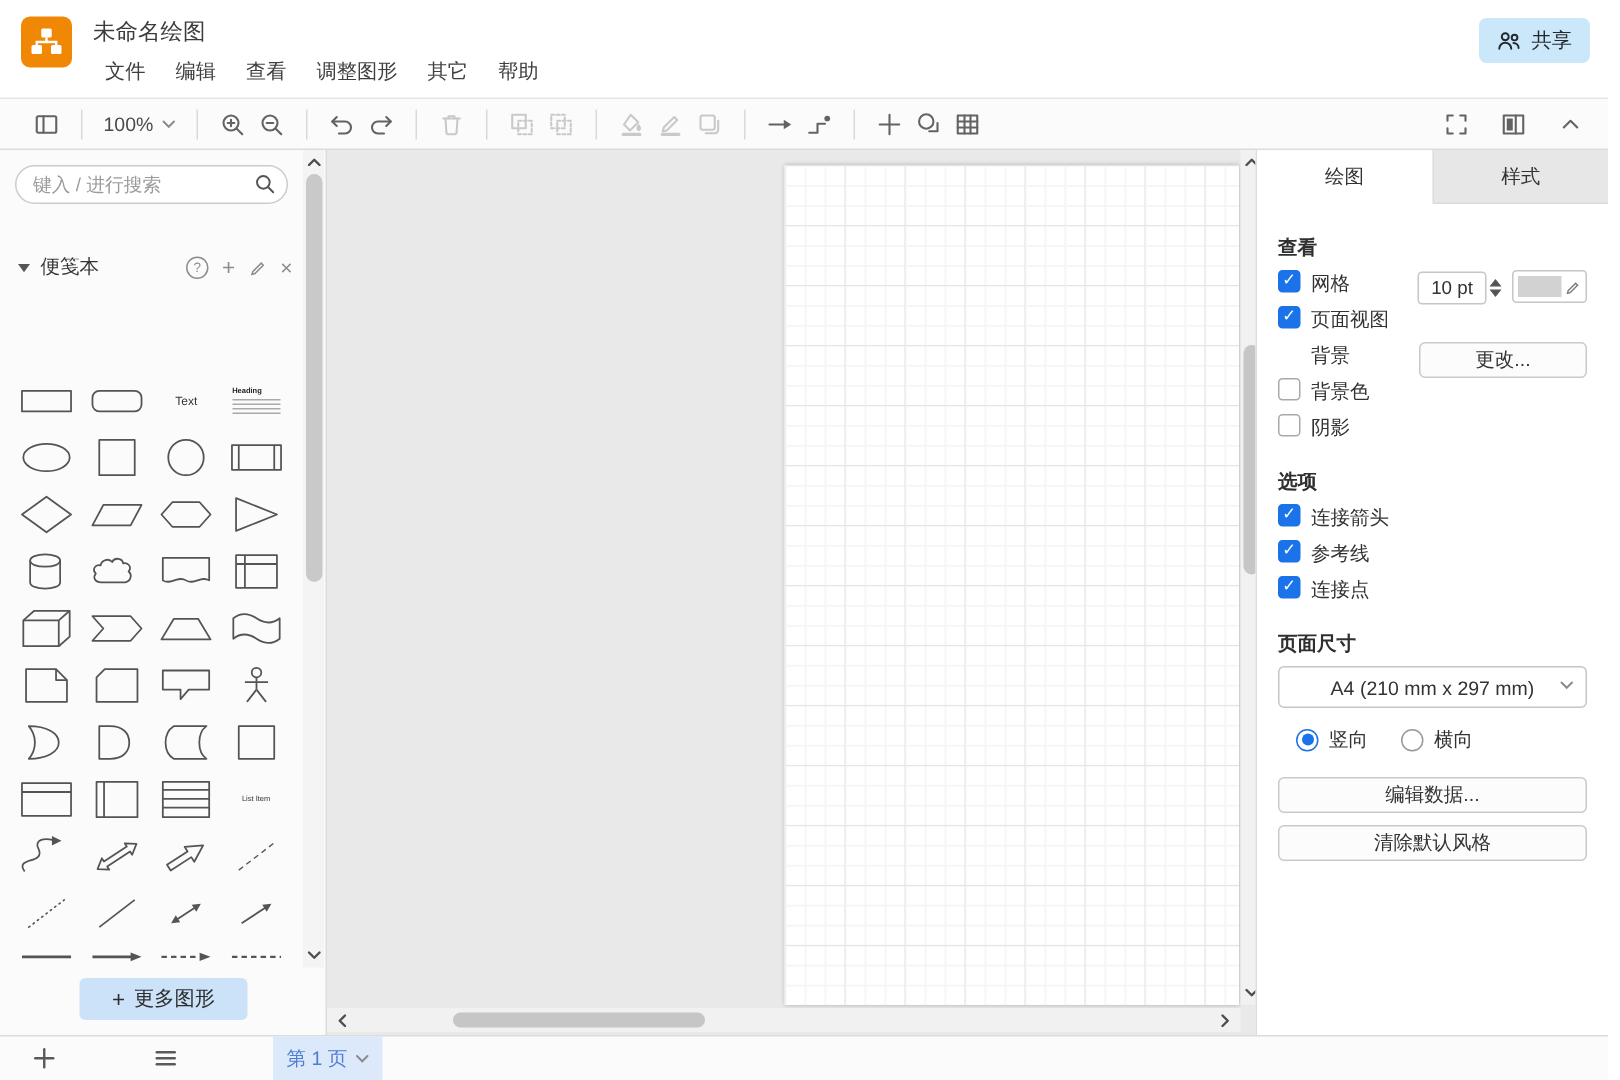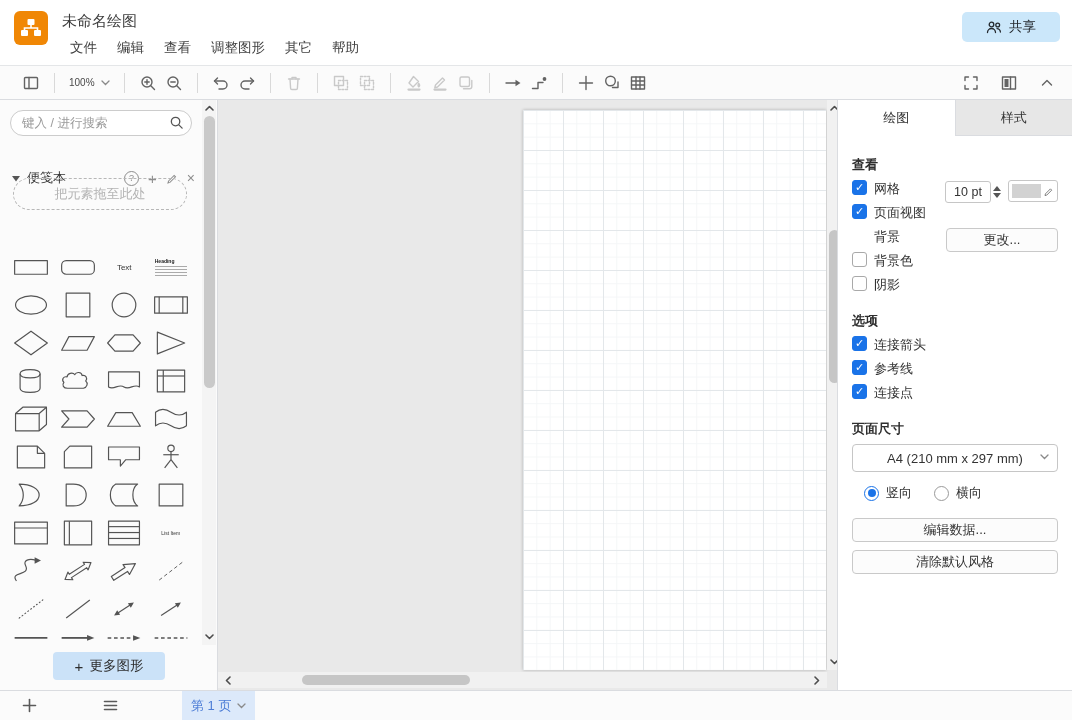--- a/index.html
+++ b/index.html
@@ -7,37 +7,37 @@
   .app{position:absolute;inset:0;width:1072px;height:720px;}
 
   
   .header{position:absolute;left:0;top:0;width:100%;height:66px;background:#fff;
     border-bottom:1px solid #e4e6e8;box-sizing:border-box;}
   .logo{position:absolute;left:14px;top:11px;width:34px;height:34px;border-radius:6px;
     background:#F08705;display:flex;align-items:center;justify-content:center;cursor:pointer;}
   .doc-title{position:absolute;left:62px;top:12px;font-size:15px;color:#3c3c3c;}
   .menubar{position:absolute;left:70px;top:39px;display:flex;gap:20px;font-size:13.5px;color:#3f3f3f;}
   .menu-item{cursor:pointer;}
-  .share{position:absolute;right:12px;top:12px;height:30px;padding:0 24px;border:none;
+  .share{position:absolute;right:12px;top:12px;height:30px;padding:0 12px;border:none;
     border-radius:5px;background:#cbe7fa;display:flex;align-items:center;gap:7px;
     font-size:13.5px;color:#24292e;cursor:pointer;font-family:inherit;}
 
   
   .toolbar{position:absolute;left:0;top:66px;width:100%;height:34px;background:#fbfbfb;
     border-bottom:1px solid #dadce0;box-sizing:border-box;display:flex;align-items:center;
     padding-left:18px;}
   .tb-sep{width:1px;height:20px;background:#d9d9d9;margin:0 10px;}
   .ticon{width:26px;height:26px;display:flex;align-items:center;justify-content:center;
     color:#636363;cursor:pointer;border-radius:3px;}
   .ticon.disabled{color:#c9c9c9;cursor:default;}
   .ticon svg{width:18px;height:18px;}
   .ticon svg *{stroke:currentColor;fill:none;stroke-width:1.4;stroke-linecap:round;stroke-linejoin:round;}
   .ticon svg .f{fill:currentColor;stroke:none;}
   .ticon svg .dash{stroke-dasharray:2 1.6;}
-  .zoomdd{display:flex;align-items:center;gap:6px;font-size:10px;color:#494949;cursor:pointer;
+  .zoomdd{display:flex;align-items:center;gap:6px;font-size:13px;color:#494949;cursor:pointer;
     padding:0 4px;}
   .chev{color:#8a8a8a;}
   .tb-right{position:absolute;right:12px;top:0;height:34px;display:flex;align-items:center;gap:12px;}
 
   
   .sidebar{position:absolute;left:0;top:100px;width:218px;height:590px;background:#fbfbfb;
     border-right:1px solid #dadce0;box-sizing:border-box;}
   .search-wrap{position:absolute;left:10px;top:10px;width:182px;height:26px;}
   .search-wrap input{width:100%;height:100%;box-sizing:border-box;border:1px solid #ccc;
     border-radius:13px;padding:0 28px 0 11px;font-size:12.5px;color:#444;background:#fff;
@@ -351,21 +351,20 @@
         <span class="help-b">?</span>
         <span class="p-b">+</span>
         <span>
           <svg width="12" height="12" viewBox="0 0 14 14">
               <path d="M3,10.5 L9.5,4 l1.6,1.6 L4.6,12.1 l-2.3,.7 z" stroke="#8d8d8d" fill="none" stroke-width="1.2"></path>
             </svg>
         </span>
         <span class="x-b">×</span>
       </span>
     </div>
-    <div class="dropzone">把元素拖至此处</div>
     <div class="shape-grid">
         <div class="shape-cell">
           <svg viewBox="0 0 44 32">
             <rect x="4" y="9" width="36" height="15"></rect>
           </svg>
         </div>
         <div class="shape-cell">
           <svg viewBox="0 0 44 32">
             <rect x="4" y="9" width="36" height="15" rx="5"></rect>
           </svg>

